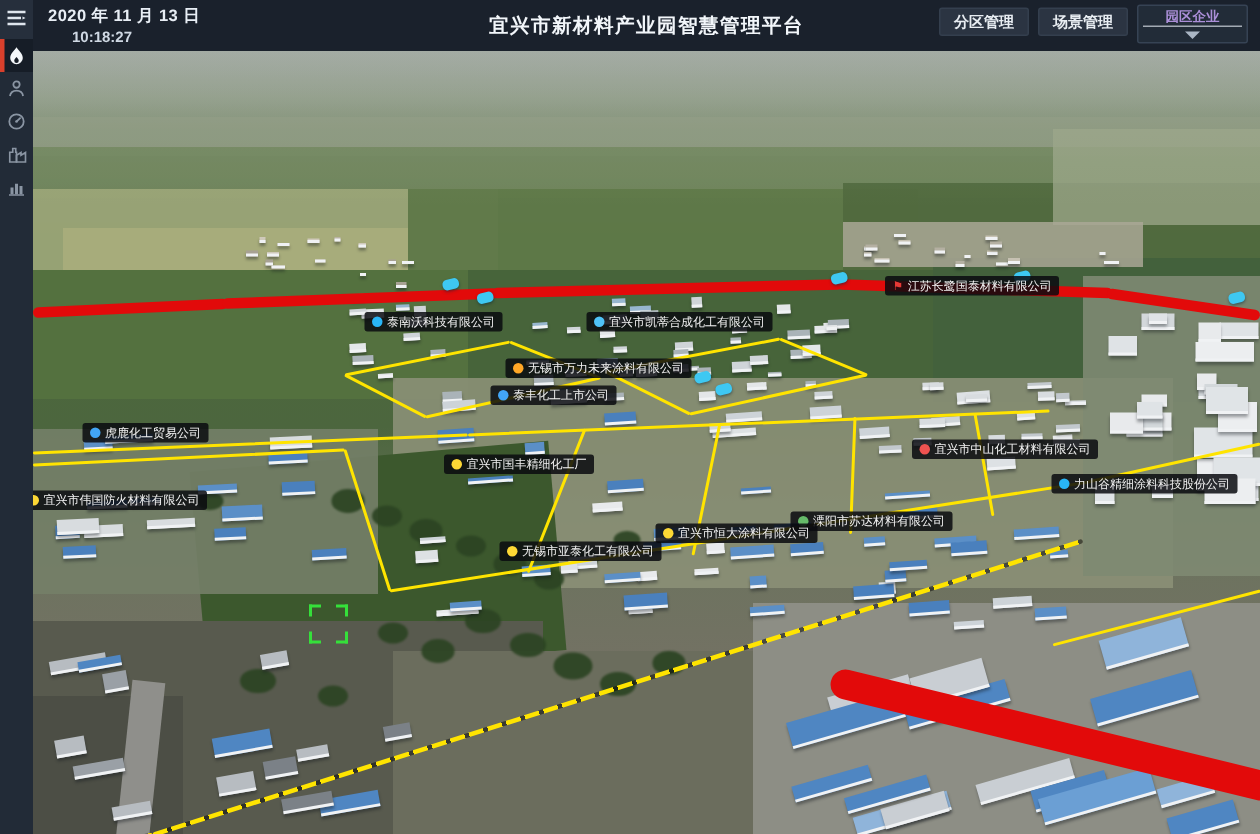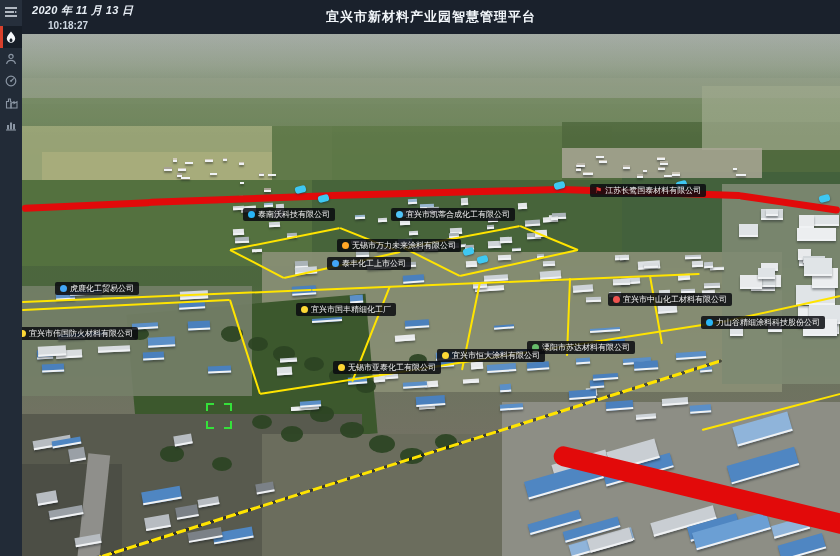--- a/index.html
+++ b/index.html
@@ -14,21 +14,21 @@
   .side-item{position:relative;width:22px;height:22px;display:flex;align-items:center;justify-content:center;
     background:transparent;border:none;padding:0;cursor:pointer;}
   .side-item.active{background:#161d27;}
   .side-item.active::before{content:"";position:absolute;left:0;top:0;width:3px;height:100%;background:var(--accent,#d9402c);}
   .side-nav{position:absolute;top:26px;left:0;display:flex;flex-direction:column;}
   .side-item svg{display:block;}
 
   
   .topbar{position:absolute;left:22px;top:0;width:818px;height:34px;background:#1a212c;z-index:25;}
   .dt{position:absolute;left:10px;top:3px;color:#e8eef5;}
-  .dt .date{font-size:11px;font-weight:bold;letter-spacing:.3px;font-style:italic;}
+  .dt .date{font-size:11px;font-weight:bold;letter-spacing:.3px;}
   .dt .time{font-size:10px;font-weight:bold;color:#cfd8e3;padding-left:16px;margin-top:2px;}
   .title{position:absolute;left:0;right:0;top:0;height:34px;display:flex;align-items:center;justify-content:center;
     color:#f2f6fa;font-size:13px;font-weight:bold;letter-spacing:1px;margin:0;}
   .hdr-right{position:absolute;right:8px;top:0;height:34px;display:flex;align-items:flex-start;gap:6px;padding-top:5px;}
   .hdr-btn{height:19px;padding:0 9px;background:#2b3442;border:1px solid #343f4e;border-radius:2px;
     color:#e8edf2;font-size:10px;font-weight:bold;cursor:pointer;font-family:inherit;}
   .dropdown{width:74px;height:26px;background:#222c38;border:1px solid #364354;border-radius:2px;
     display:flex;flex-direction:column;align-items:center;cursor:pointer;margin-top:-2px;}
   .dropdown .dd-label{font-size:9px;font-weight:bold;color:#ab8fd8;line-height:12px;margin-top:1px;}
   .dropdown .dd-line{width:66px;height:1px;background:#cfd6de;opacity:.75;}
@@ -119,20 +119,29 @@
         </button>
       </nav>
   </aside>
 
   <header class="topbar">
     <div class="dt">
       <div class="date">2020 年 11 月 13 日</div>
       <div class="time">10:18:27</div>
     </div>
     <h1 class="title">宜兴市新材料产业园智慧管理平台</h1>
+    <div class="hdr-right">
+      <button class="hdr-btn">分区管理</button>
+      <button class="hdr-btn">场景管理</button>
+      <div class="dropdown">
+        <span class="dd-label">园区企业</span>
+        <div class="dd-line"></div>
+        <span class="chev"></span>
+      </div>
+    </div>
   </header>
 
   <main class="map" id="map">
     <div class="haze"></div>
   <div class="patch" style="left: -10px; top: 44px; width: 850px; height: 26px; background: rgb(140, 152, 126); opacity: 0.9; transform: rotate(0deg);"></div>
       <div class="patch" style="left: -10px; top: 64px; width: 850px; height: 34px; background: rgb(112, 133, 92); opacity: 0.9; transform: rotate(0deg);"></div>
       <div class="patch" style="left: -10px; top: 92px; width: 320px; height: 64px; background: rgb(154, 164, 119); opacity: 0.95; transform: rotate(0deg);"></div>
       <div class="patch" style="left: 20px; top: 118px; width: 230px; height: 70px; background: rgb(168, 173, 124); opacity: 0.9; transform: rotate(0deg);"></div>
       <div class="patch" style="left: 250px; top: 92px; width: 340px; height: 74px; background: rgb(94, 120, 72); opacity: 0.95; transform: rotate(0deg);"></div>
       <div class="patch" style="left: 540px; top: 88px; width: 300px; height: 64px; background: rgb(80, 105, 62); opacity: 0.95; transform: rotate(0deg);"></div>

